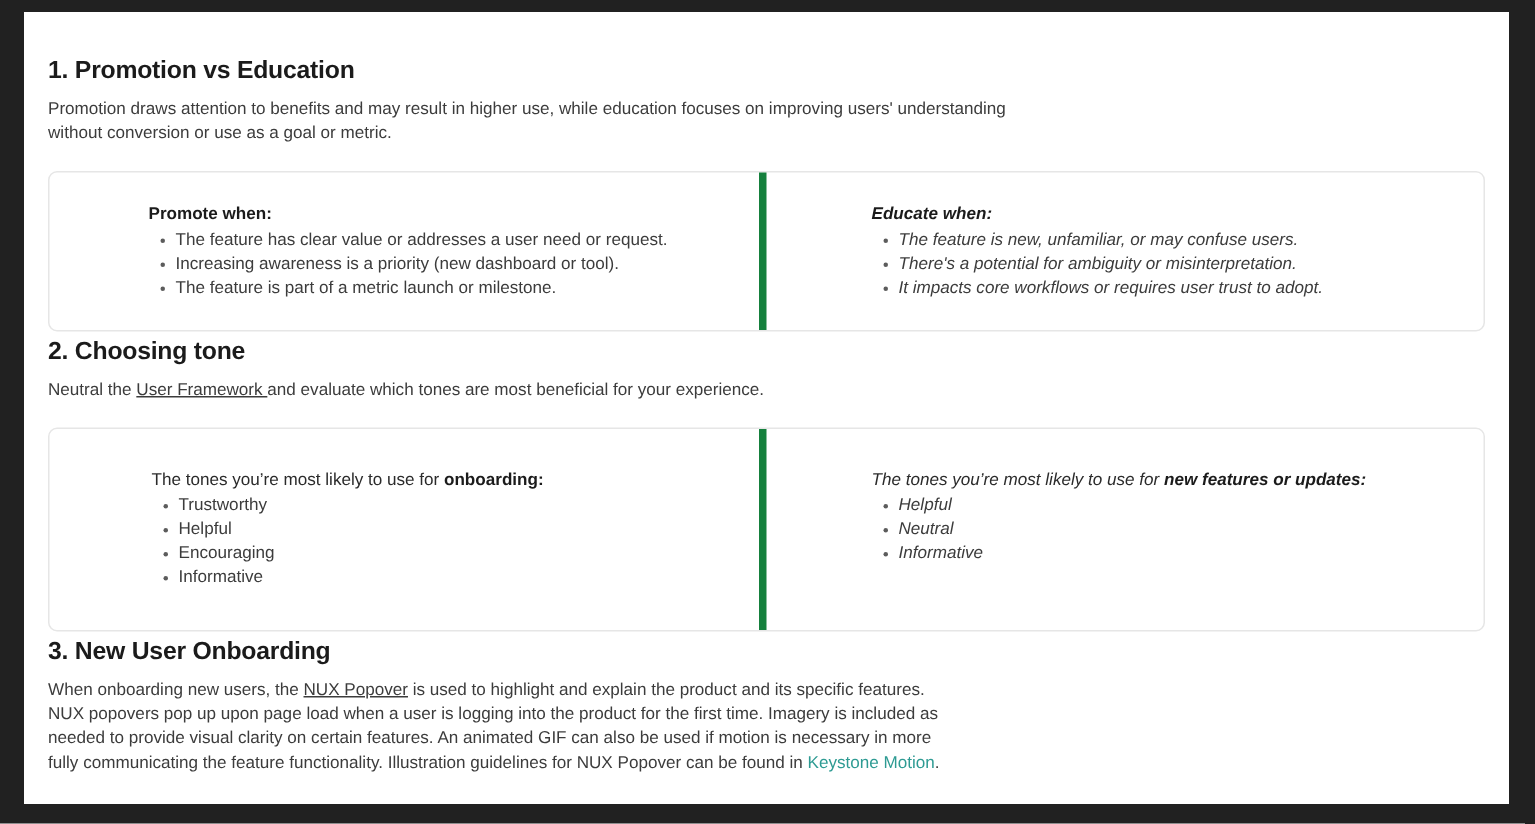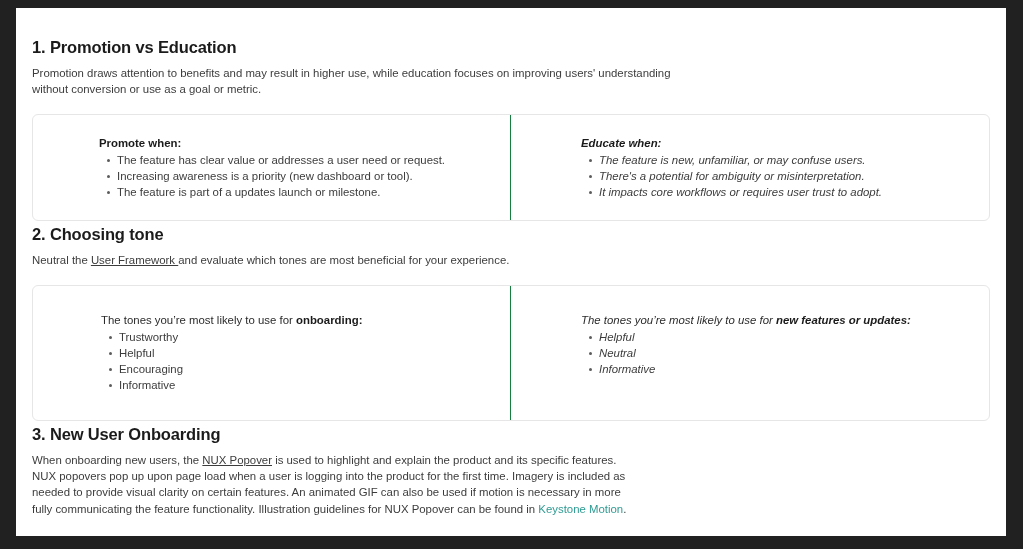--- a/index.html
+++ b/index.html
@@ -71,21 +71,21 @@
     box-sizing: border-box;
   }
   .card-col {
     flex: 1 1 50%;
     box-sizing: border-box;
     padding: 22px 26px 22px 30px;
     display: flex;
     align-items: center;
   }
   .card-col.left {
-    border-right: 1px solid #15803d;
+    border-right: 5px solid #15803d;
   }
 
   .col-inner { width: 100%; padding-left: 36px; }
 
   .col-title {
     font-size: 11.4px;
     line-height: 16px;
     color: #2b2b2b;
     margin: 0 0 1px 0;
   }
@@ -131,21 +131,21 @@
 
     <div class="card" id="sec1-card">
       <div class="card-col left">
         <div class="col-inner">
           <p class="col-title">
             <b>Promote when:</b>
           </p>
           <ul class="bullets">
             <li>The feature has clear value or addresses a user need or request.</li>
             <li>Increasing awareness is a priority (new dashboard or tool).</li>
-            <li>The feature is part of a updates launch or milestone.</li>
+            <li>The feature is part of a metric launch or milestone.</li>
           </ul>
         </div>
       </div>
       <div class="card-col">
         <div class="col-inner right">
           <p class="col-title">
             <b>Educate when:</b>
           </p>
           <ul class="bullets">
             <li>The feature is new, unfamiliar, or may confuse users.</li>

